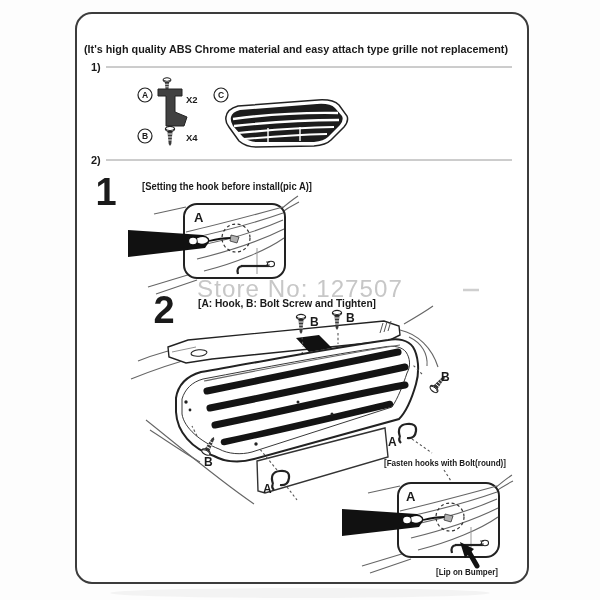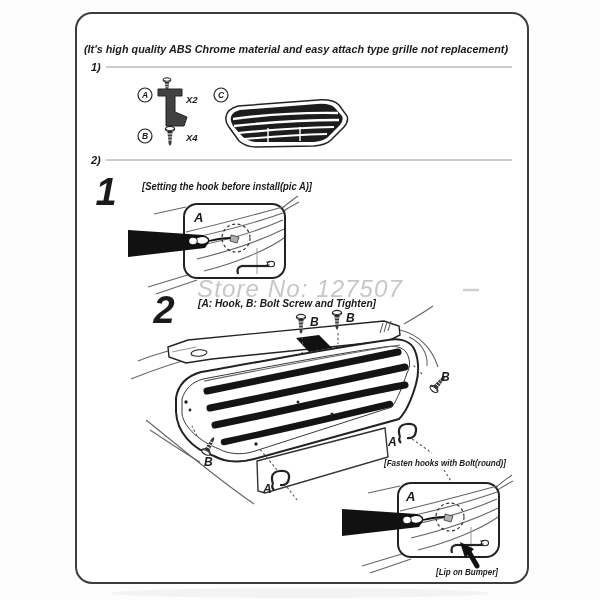--- a/index.html
+++ b/index.html
@@ -2,21 +2,21 @@
 <html><head>
 <meta charset="utf-8">
 <style>
   html,body{margin:0;padding:0;}
   body{
     width:600px;height:600px;
     background:#fdfdfd;
     font-family:"Liberation Sans", sans-serif;
     overflow:hidden;
   }
-  .canvas{position:relative;width:600px;height:600px;font-style:italic;}
+  .canvas{position:relative;width:600px;height:600px;}
   svg text{fill:#1a1a1a;}
   .thin{stroke:#666;stroke-width:1.1;fill:none;}
   .dash{stroke:#555;stroke-width:1.1;fill:none;stroke-dasharray:2.4,2.4;}
   .ttl{font-size:10.6px;font-weight:bold;}
   .seclbl{font-size:11px;font-weight:bold;}
   .qty{font-size:9.5px;font-weight:bold;}
   .circlbl{font-size:8.5px;font-weight:bold;}
   .bignum{font-size:38px;font-weight:bold;}
   .cap{font-size:10px;font-weight:bold;}
   .smcap{font-size:9px;font-weight:bold;}

